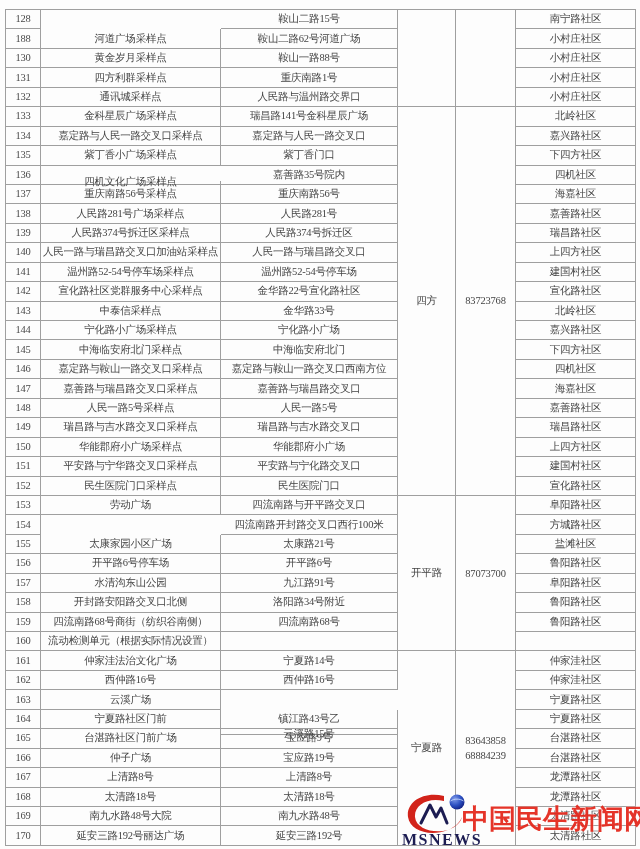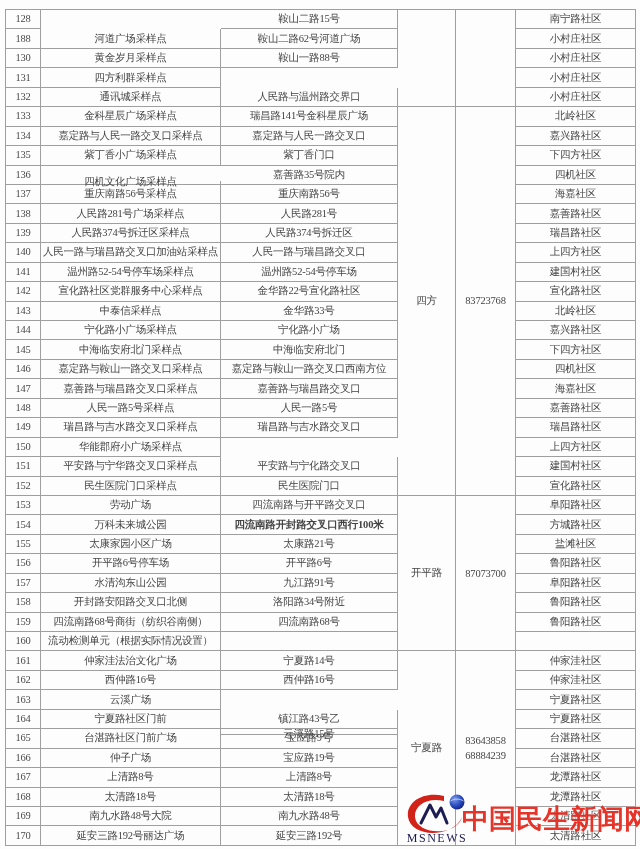--- a/index.html
+++ b/index.html
@@ -35,21 +35,21 @@
   .c-phone{white-space:pre-line;flex-direction:column;line-height:1.45;}
   
   #watermark{
     position:absolute;left:400px;top:791px;width:240px;height:58px;
     pointer-events:none;
   }
   #wm-logo{position:absolute;left:4px;top:2px;width:64px;height:42px;}
   #wm-logo-text{
     position:absolute;left:2px;top:40px;width:70px;
     font-family:"Liberation Serif","DejaVu Serif",serif;
-    font-weight:normal;font-size:12px;letter-spacing:1.5px;
+    font-weight:bold;font-size:16px;letter-spacing:1.5px;
     color:#1c1c52;text-align:center;
   }
   #wm-site-name{
     position:absolute;left:62px;top:10px;
     font-weight:bold;font-size:27px;letter-spacing:0px;
     color:#e42a1e;
     text-shadow:0 0 2px rgba(255,255,255,.75);
     white-space:nowrap;
     opacity:.95;
   }
@@ -66,20 +66,21 @@
       <div class="cell c-no" style="grid-area: 2 / 1 / 3 / 2;">188</div>
       <div class="cell c-name" style="grid-area: 2 / 2 / 3 / 3;">河道广场采样点</div>
       <div class="cell c-addr" style="grid-area: 2 / 3 / 3 / 4;">鞍山二路62号河道广场</div>
       <div class="cell c-community" style="grid-area: 2 / 6 / 3 / 7;">小村庄社区</div>
       <div class="cell c-no" style="grid-area: 3 / 1 / 4 / 2;">130</div>
       <div class="cell c-name" style="grid-area: 3 / 2 / 4 / 3;">黄金岁月采样点</div>
       <div class="cell c-addr" style="grid-area: 3 / 3 / 4 / 4;">鞍山一路88号</div>
       <div class="cell c-community" style="grid-area: 3 / 6 / 4 / 7;">小村庄社区</div>
       <div class="cell c-no" style="grid-area: 4 / 1 / 5 / 2;">131</div>
       <div class="cell c-name" style="grid-area: 4 / 2 / 5 / 3;">四方利群采样点</div>
+      <div class="cell c-addr" style="grid-area: 4 / 3 / 5 / 4;">重庆南路1号</div>
       <div class="cell c-community" style="grid-area: 4 / 6 / 5 / 7;">小村庄社区</div>
       <div class="cell c-no" style="grid-area: 5 / 1 / 6 / 2;">132</div>
       <div class="cell c-name" style="grid-area: 5 / 2 / 6 / 3;">通讯城采样点</div>
       <div class="cell c-addr" style="grid-area: 5 / 3 / 6 / 4;">人民路与温州路交界口</div>
       <div class="cell c-community" style="grid-area: 5 / 6 / 6 / 7;">小村庄社区</div>
       <div class="cell c-no" style="grid-area: 6 / 1 / 7 / 2;">133</div>
       <div class="cell c-name" style="grid-area: 6 / 2 / 7 / 3;">金科星辰广场采样点</div>
       <div class="cell c-addr" style="grid-area: 6 / 3 / 7 / 4;">瑞昌路141号金科星辰广场</div>
       <div class="cell c-community" style="grid-area: 6 / 6 / 7 / 7;">北岭社区</div>
       <div class="cell c-no" style="grid-area: 7 / 1 / 8 / 2;">134</div>
@@ -141,36 +142,36 @@
       <div class="cell c-no" style="grid-area: 21 / 1 / 22 / 2;">148</div>
       <div class="cell c-name" style="grid-area: 21 / 2 / 22 / 3;">人民一路5号采样点</div>
       <div class="cell c-addr" style="grid-area: 21 / 3 / 22 / 4;">人民一路5号</div>
       <div class="cell c-community" style="grid-area: 21 / 6 / 22 / 7;">嘉善路社区</div>
       <div class="cell c-no" style="grid-area: 22 / 1 / 23 / 2;">149</div>
       <div class="cell c-name" style="grid-area: 22 / 2 / 23 / 3;">瑞昌路与吉水路交叉口采样点</div>
       <div class="cell c-addr" style="grid-area: 22 / 3 / 23 / 4;">瑞昌路与吉水路交叉口</div>
       <div class="cell c-community" style="grid-area: 22 / 6 / 23 / 7;">瑞昌路社区</div>
       <div class="cell c-no" style="grid-area: 23 / 1 / 24 / 2;">150</div>
       <div class="cell c-name" style="grid-area: 23 / 2 / 24 / 3;">华能郡府小广场采样点</div>
+      <div class="cell c-addr" style="grid-area: 23 / 3 / 24 / 4;">华能郡府小广场</div>
       <div class="cell c-community" style="grid-area: 23 / 6 / 24 / 7;">上四方社区</div>
       <div class="cell c-no" style="grid-area: 24 / 1 / 25 / 2;">151</div>
       <div class="cell c-name" style="grid-area: 24 / 2 / 25 / 3;">平安路与宁华路交叉口采样点</div>
       <div class="cell c-addr" style="grid-area: 24 / 3 / 25 / 4;">平安路与宁化路交叉口</div>
       <div class="cell c-community" style="grid-area: 24 / 6 / 25 / 7;">建国村社区</div>
       <div class="cell c-no" style="grid-area: 25 / 1 / 26 / 2;">152</div>
       <div class="cell c-name" style="grid-area: 25 / 2 / 26 / 3;">民生医院门口采样点</div>
       <div class="cell c-addr" style="grid-area: 25 / 3 / 26 / 4;">民生医院门口</div>
       <div class="cell c-community" style="grid-area: 25 / 6 / 26 / 7;">宣化路社区</div>
       <div class="cell c-no" style="grid-area: 26 / 1 / 27 / 2;">153</div>
       <div class="cell c-name" style="grid-area: 26 / 2 / 27 / 3;">劳动广场</div>
       <div class="cell c-addr" style="grid-area: 26 / 3 / 27 / 4;">四流南路与开平路交叉口</div>
       <div class="cell c-community" style="grid-area: 26 / 6 / 27 / 7;">阜阳路社区</div>
       <div class="cell c-no" style="grid-area: 27 / 1 / 28 / 2;">154</div>
-      <div class="cell c-name" style="grid-area: 27 / 2 / 28 / 3;">万科未来城公园</div>
-      <div class="cell c-addr" style="grid-area: 27 / 3 / 28 / 4; font-weight: bold;">四流南路开封路交叉口西行100米</div>
+      <div class="cell c-addr" style="grid-area: 27 / 3 / 28 / 4;">四流南路开封路交叉口西行100米</div>
       <div class="cell c-community" style="grid-area: 27 / 6 / 28 / 7;">方城路社区</div>
       <div class="cell c-no" style="grid-area: 28 / 1 / 29 / 2;">155</div>
       <div class="cell c-name" style="grid-area: 28 / 2 / 29 / 3;">太康家园小区广场</div>
       <div class="cell c-addr" style="grid-area: 28 / 3 / 29 / 4;">太康路21号</div>
       <div class="cell c-community" style="grid-area: 28 / 6 / 29 / 7;">盐滩社区</div>
       <div class="cell c-no" style="grid-area: 29 / 1 / 30 / 2;">156</div>
       <div class="cell c-name" style="grid-area: 29 / 2 / 30 / 3;">开平路6号停车场</div>
       <div class="cell c-addr" style="grid-area: 29 / 3 / 30 / 4;">开平路6号</div>
       <div class="cell c-community" style="grid-area: 29 / 6 / 30 / 7;">鲁阳路社区</div>
       <div class="cell c-no" style="grid-area: 30 / 1 / 31 / 2;">157</div>

